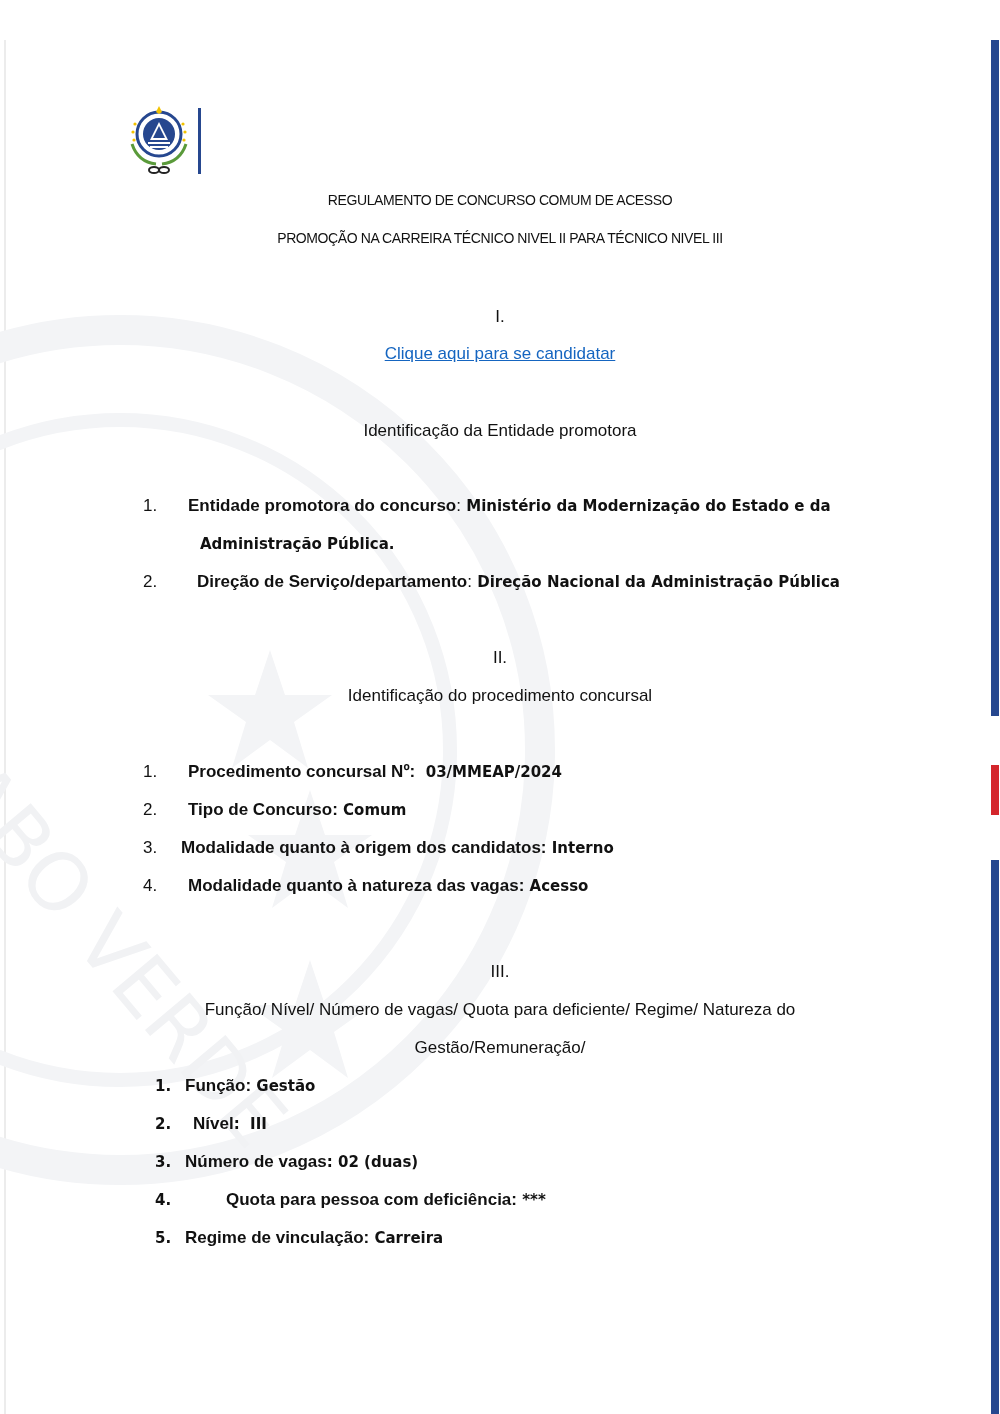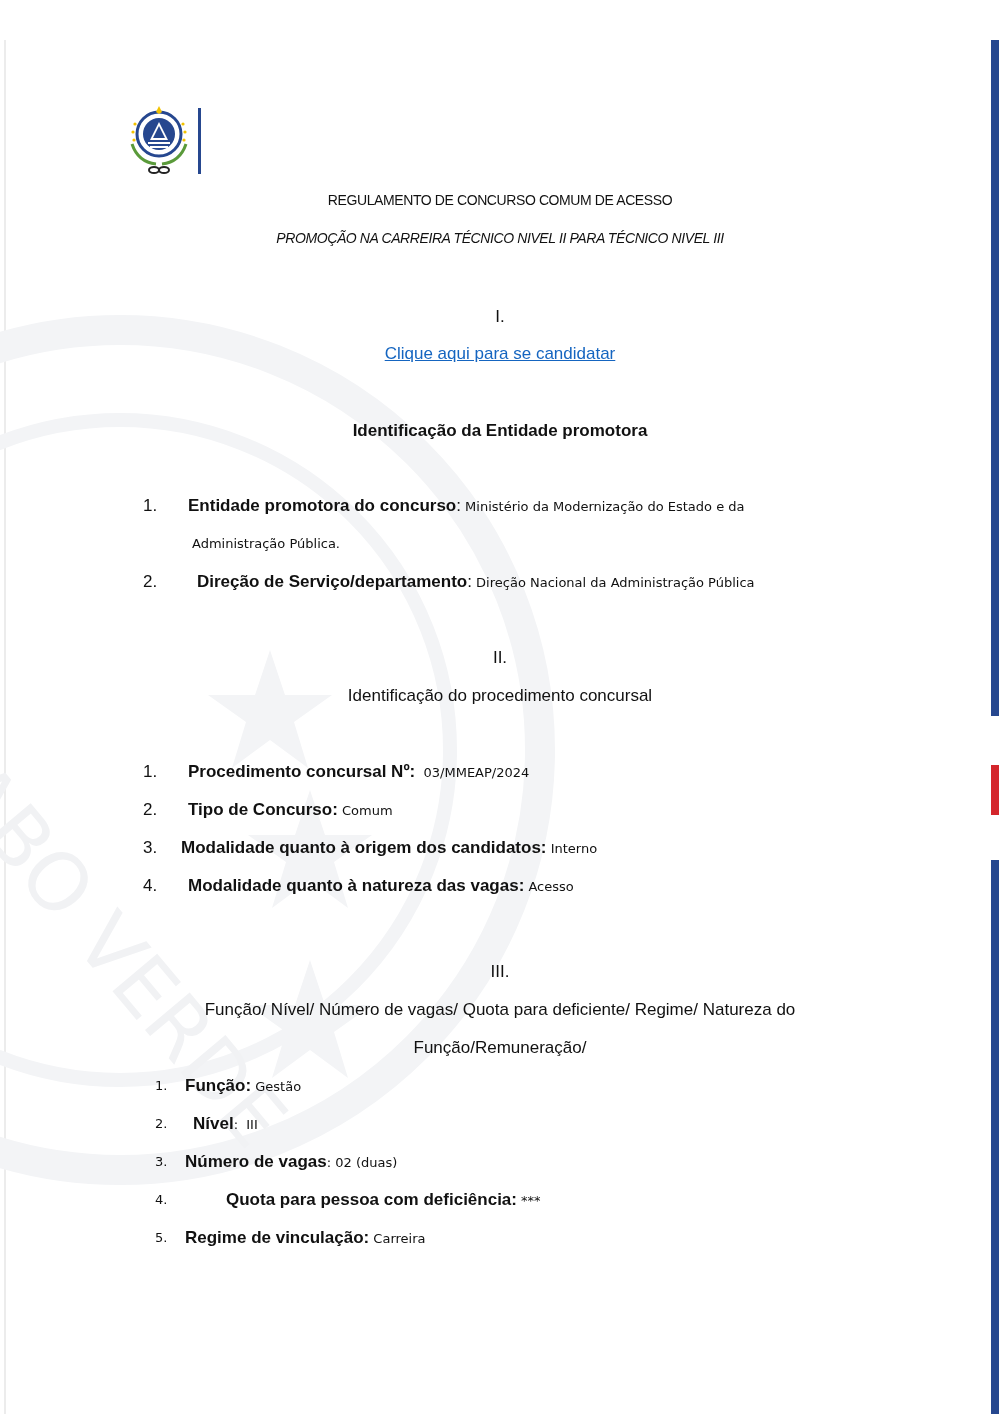--- a/index.html
+++ b/index.html
@@ -33,21 +33,21 @@
   .logo-sub { font-family: "DejaVu Sans", sans-serif; font-size: 8.6px; color: #333; }
 
   .center { position: absolute; left: 0; width: 1000px; text-align: center; font-size: 17px; }
   .title { font-size: 14px; letter-spacing: -0.4px; }
   a.apply-link { color: #1565c0; text-decoration: underline; }
 
   .list-item { position: absolute; font-size: 17px; line-height: 20px; }
   .num { position: absolute; width: 30px; }
   .body-text { position: absolute; white-space: nowrap; }
   .lbl { font-weight: bold; }
-  .val { font-family: "DejaVu Sans", sans-serif; font-size: 13px; font-weight: normal; }
+  .val { font-family: "DejaVu Sans", sans-serif; font-size: 15px; font-weight: bold; }
 </style>
 </head>
 <body>
 
 <div class="page-edge-left"></div>
 
 <svg class="watermark" viewBox="0 0 900 1100">
   <g fill="none" stroke="#f3f4f6" stroke-width="30">
     <circle cx="450" cy="520" r="420"></circle>
     <circle cx="450" cy="520" r="330" stroke-width="14"></circle>
@@ -87,36 +87,36 @@
     </g>
     <path d="M6 40 Q12 58 30 60" fill="none" stroke="#5a9a3a" stroke-width="3"></path>
     <path d="M60 40 Q54 58 36 60" fill="none" stroke="#5a9a3a" stroke-width="3"></path>
     <ellipse cx="28" cy="66" rx="5" ry="3" fill="none" stroke="#222" stroke-width="2"></ellipse>
     <ellipse cx="38" cy="66" rx="5" ry="3" fill="none" stroke="#222" stroke-width="2"></ellipse>
   </svg>
   <div class="logo-divider"></div>
 </div>
 
 <div class="center title" style="top:192px;">REGULAMENTO DE CONCURSO COMUM DE ACESSO</div>
-<div class="center title" style="top:230px;font-style:italic;">PROMOÇÃO NA CARREIRA TÉCNICO NIVEL II PARA TÉCNICO NIVEL III</div>
+<div class="center title" style="top:230px;">PROMOÇÃO NA CARREIRA TÉCNICO NIVEL II PARA TÉCNICO NIVEL III</div>
 
 <div class="center" style="top:307px;">I.</div>
 <div class="center" style="top:344px;">
   <a class="apply-link" href="#">Clique aqui para se candidatar</a>
 </div>
-<div class="center" style="top:421px;font-weight:bold;">Identificação da Entidade promotora</div>
+<div class="center" style="top:421px;">Identificação da Entidade promotora</div>
 
 <div class="list-item" style="top:496px; left:143px;">
   <span class="num" style="left:0;">1.</span>
   <span class="body-text" style="left:45px;">
     <span class="lbl">Entidade promotora do concurso</span><span>:</span><span class="val" style="white-space: pre;"> Ministério da Modernização do Estado e da</span>
   </span>
 </div>
 <div class="list-item" style="top:534px; left:188px;">
-  <span class="val body-text" style="left: 4px; white-space: pre; text-align: center;">Administração Pública.</span>
+  <span class="val body-text" style="left: 12px; white-space: pre; text-align: center;">Administração Pública.</span>
 </div>
 <div class="list-item" style="top:572px; left:143px;">
   <span class="num" style="left:0;">2.</span>
   <span class="body-text" style="left:54px;">
     <span class="lbl">Direção de Serviço/departamento</span><span>:</span><span class="val" style="white-space: pre;"> Direção Nacional da Administração Pública</span>
   </span>
 </div>
 
 <div class="center" style="top:648px;">II.</div>
 <div class="center" style="top:686px;">Identificação do procedimento concursal</div>
@@ -133,21 +133,21 @@
   <span class="num">3.</span>
   <span class="body-text" style="left:38px;"><span class="lbl">Modalidade quanto à origem dos candidatos:</span><span class="val" style="white-space: pre;"> Interno</span></span>
 </div>
 <div class="list-item" style="top:876px; left:143px;">
   <span class="num">4.</span>
   <span class="body-text" style="left:45px;"><span class="lbl">Modalidade quanto à natureza das vagas:</span><span class="val" style="white-space: pre;"> Acesso</span></span>
 </div>
 
 <div class="center" style="top:962px;">III.</div>
 <div class="center" style="top:1000px;">Função/ Nível/ Número de vagas/ Quota para deficiente/ Regime/ Natureza do</div>
-<div class="center" style="top:1038px;">Função/Remuneração/</div>
+<div class="center" style="top:1038px;">Gestão/Remuneração/</div>
 
 <div class="list-item" style="top:1076px; left:155px;">
   <span class="num val" style="white-space: pre;">1.</span>
   <span class="body-text" style="left:30px;"><span class="lbl">Função:</span><span class="val" style="white-space: pre;"> Gestão</span></span>
 </div>
 <div class="list-item" style="top:1114px; left:155px;">
   <span class="num val" style="white-space: pre;">2.</span>
   <span class="body-text" style="left:38px;"><span class="lbl"> Nível</span><span class="val" style="white-space: pre;">:  III</span></span>
 </div>
 <div class="list-item" style="top:1152px; left:155px;">

